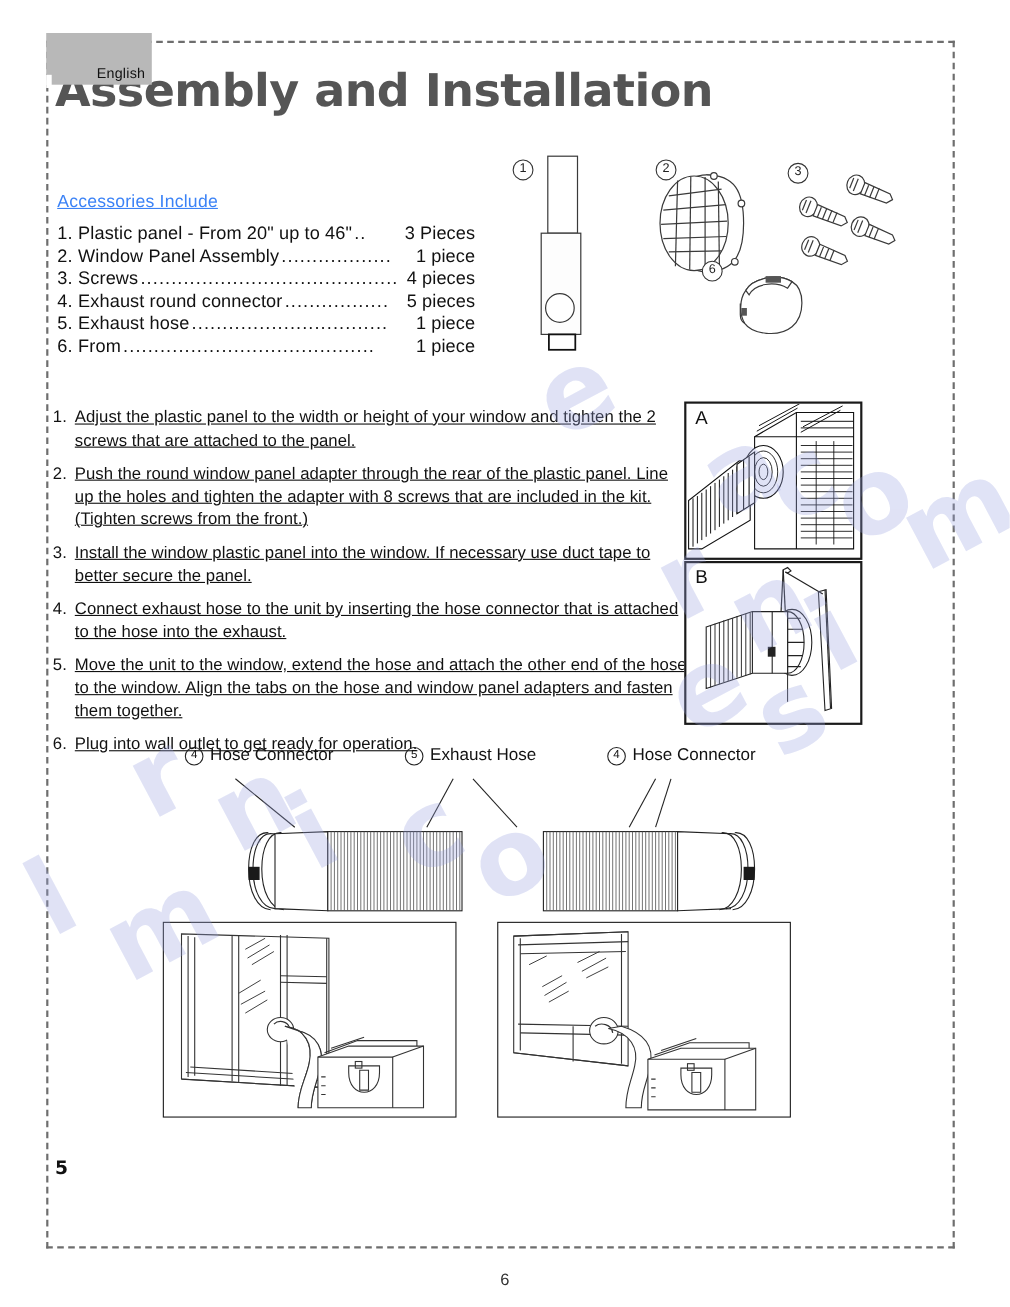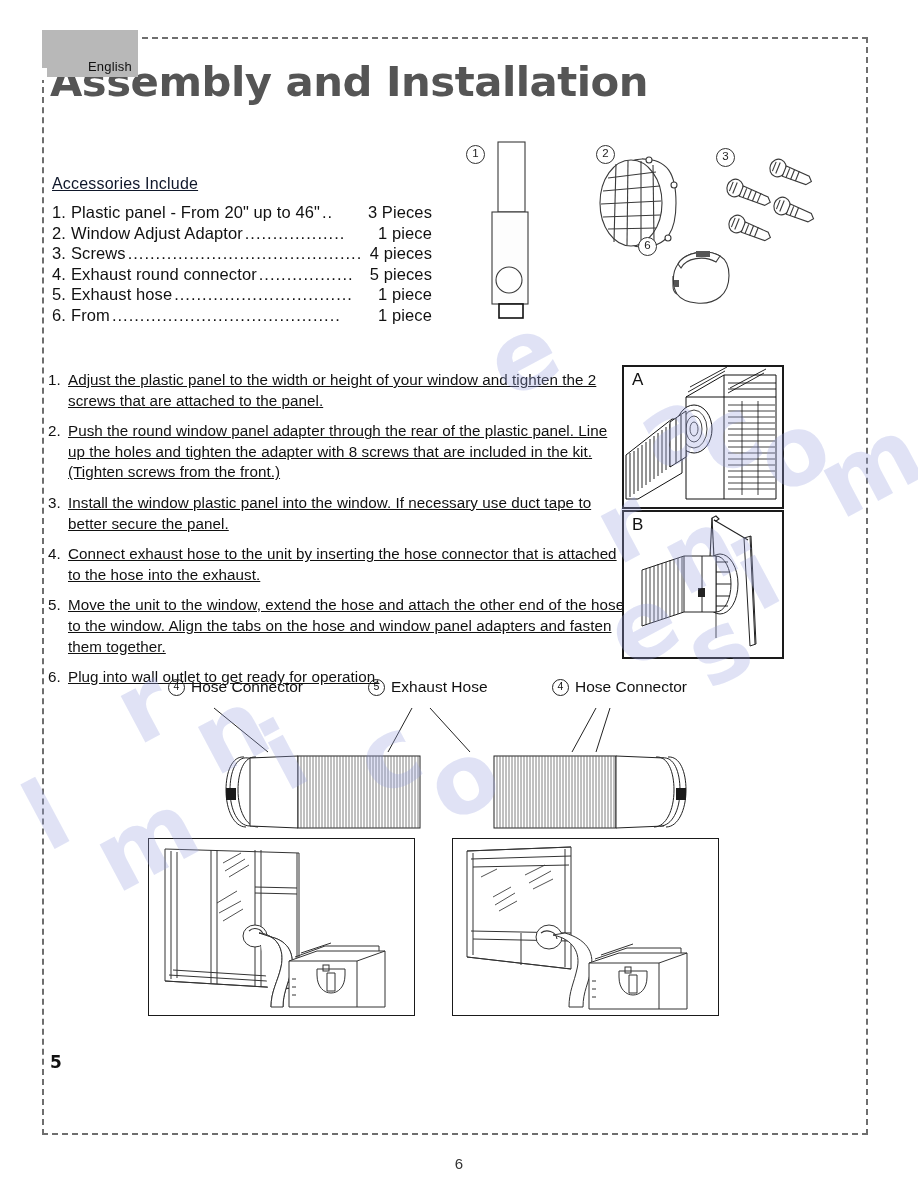--- a/index.html
+++ b/index.html
@@ -41,21 +41,21 @@
     color:#555;
     transform:scaleX(1.02);
     transform-origin:left center;
     white-space:nowrap;
   }
 
   
   #acc-block{position:absolute;left:52px;top:175px;width:380px;}
   #acc-head{
     font-size:16px;text-decoration:underline;letter-spacing:.2px;
-    margin-bottom:9px;color:#0f172a;
+    margin-bottom:9px;color:#3b82f6;
   }
   .acc-row{
     display:flex;align-items:baseline;font-size:16.5px;line-height:20.5px;
     white-space:nowrap;letter-spacing:.1px;
   }
   .acc-num{width:19px;flex:none;}
   .acc-name{flex:none;}
   .acc-dots{
     flex:1 1 auto;overflow:hidden;white-space:nowrap;
     margin:0 2px;letter-spacing:1px;color:#111;
@@ -148,21 +148,21 @@
     <div id="acc-head">Accessories Include</div>
     <div id="acc-list">
         <div class="acc-row">
           <span class="acc-num">1.</span>
           <span class="acc-name">Plastic panel - From 20" up to 46"</span>
           <span class="acc-dots">..</span>
           <span class="acc-qty">3 Pieces</span>
         </div>
         <div class="acc-row">
           <span class="acc-num">2.</span>
-          <span class="acc-name">Window Adjust Adaptor</span>
+          <span class="acc-name">Window Panel Assembly</span>
           <span class="acc-dots">..................</span>
           <span class="acc-qty">1 piece</span>
         </div>
         <div class="acc-row">
           <span class="acc-num">3.</span>
           <span class="acc-name">Screws</span>
           <span class="acc-dots">..........................................</span>
           <span class="acc-qty">4 pieces</span>
         </div>
         <div class="acc-row">

